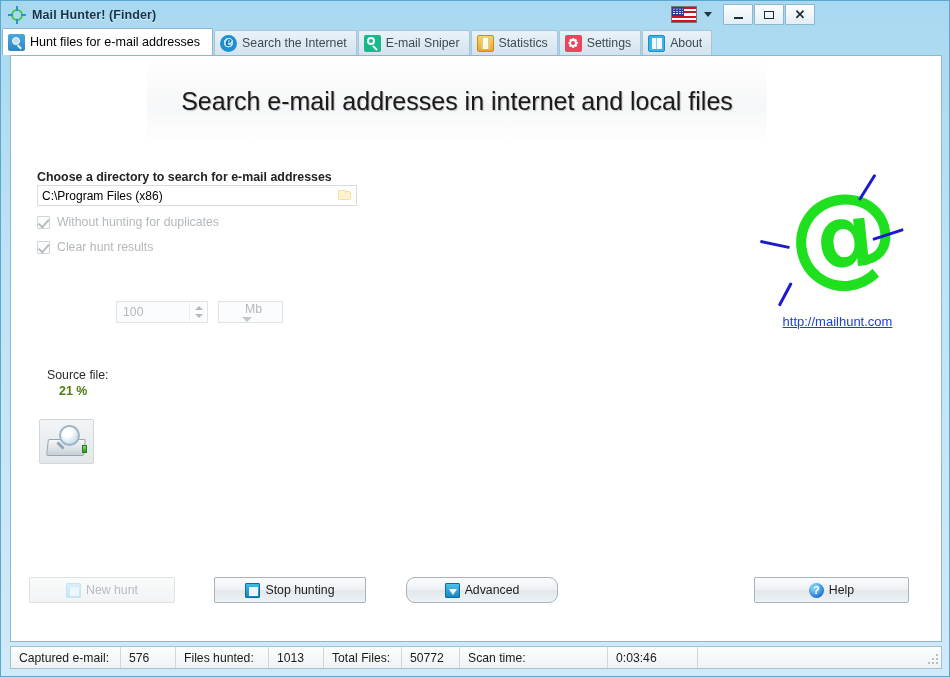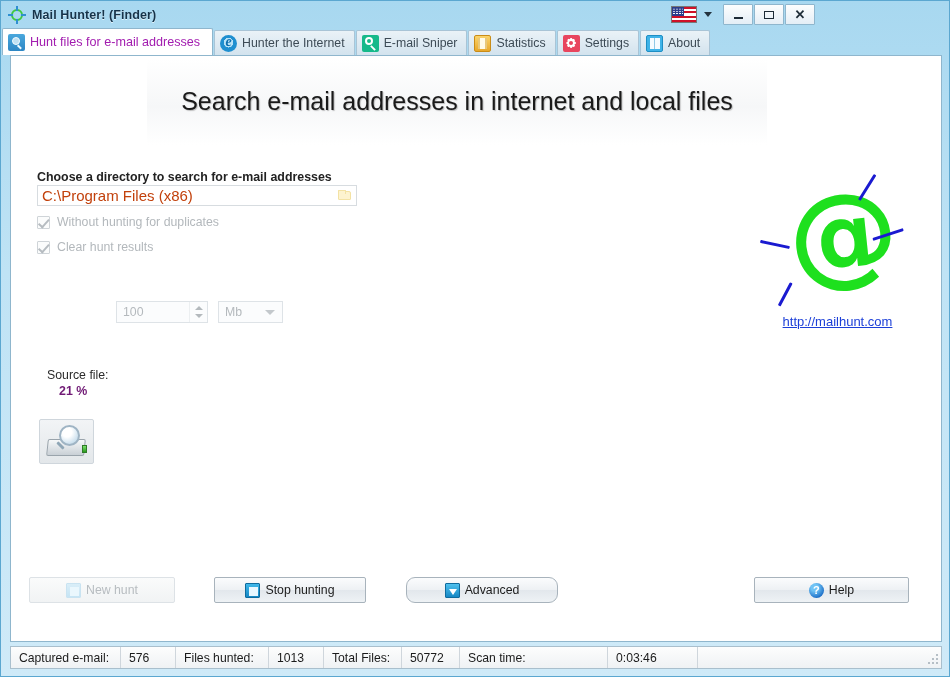--- a/index.html
+++ b/index.html
@@ -68,21 +68,21 @@
   }
   .tab{
     height:25px;display:flex;align-items:center;gap:5px;
     padding:0 9px 0 5px;box-sizing:border-box;
     font-size:12.3px;color:#3c4a55;
     background:linear-gradient(to bottom,#eaf2f7,#d3e3ee);
     border:1px solid #a9c4d6;border-bottom:none;margin-right:1px;
     border-radius:2px 2px 0 0;position:relative;
   }
   .tab.active{
-    height:27px;background:#ffffff;color:#a21caf;border-color:#8fb6cd;
+    height:27px;background:#ffffff;color:#000000;border-color:#8fb6cd;
     font-size:12.6px;z-index:3;padding-right:12px;
   }
   .tab-ico{width:17px;height:17px;flex:none;position:relative;border-radius:2px;}
   
   .ico-hunt{background:linear-gradient(to bottom,#4aa8dd,#2d86c4);}
   .ico-hunt:after{
     content:"";position:absolute;left:3.5px;top:3px;width:8px;height:8px;border-radius:50%;
     border:1.6px solid #f2fbff;box-sizing:border-box;background:#bfe0f2;
   }
   .ico-hunt:before{
@@ -149,21 +149,21 @@
   }
   .section-label{
     position:absolute;left:26px;top:114px;font-size:12.4px;color:#222;font-weight:bold;
   }
   .dirbox{
     position:absolute;left:26px;top:129px;width:320px;height:21px;
     background:#fff;border:1px solid #d7dce0;box-sizing:border-box;
     display:flex;align-items:center;
   }
   .dirbox .val{
-    font-size:15px;color:#c2410c;padding-left:4px;flex:1;white-space:nowrap;overflow:hidden;
+    font-size:12px;color:#000000;padding-left:4px;flex:1;white-space:nowrap;overflow:hidden;
   }
   .folder-btn{
     width:19px;height:17px;margin-right:2px;position:relative;flex:none;
   }
   .folder-btn .fl{
     position:absolute;left:3px;top:4px;width:13px;height:9px;
     background:#fdf3cf;border:1px solid #f3e2a4;border-radius:1px 2px 1px 1px;box-sizing:border-box;
   }
   .folder-btn .fl:after{
     content:"";position:absolute;left:-1px;top:-2.5px;width:6px;height:3px;
@@ -186,33 +186,33 @@
   .spinner .sv{font-size:12.3px;color:#b4b9bd;padding-left:6px;flex:1;}
   .spin-arrows{width:17px;height:100%;position:relative;border-left:1px solid #eceff1;}
   .spin-arrows i{
     position:absolute;left:5px;width:0;height:0;
     border-left:4px solid transparent;border-right:4px solid transparent;
   }
   .spin-arrows .up{top:4px;border-bottom:4.5px solid #b4b9bd;}
   .spin-arrows .dn{bottom:4px;border-top:4.5px solid #b4b9bd;}
   .combo{
     position:absolute;left:207px;top:245px;width:65px;height:22px;
-    background:#fbfcfd;border:1px solid #dee3e7;box-sizing:border-box;display:flex;align-items:center;
+    background:#fbfcfd;border:1px solid #dee3e7;box-sizing:border-box;display:flex;align-items:center;flex-direction:column;
   }
   .combo .cv{font-size:12.3px;color:#b4b9bd;padding-left:6px;flex:1;}
   .combo .carr{
     width:0;height:0;margin-right:7px;
     border-left:5px solid transparent;border-right:5px solid transparent;
     border-top:5px solid #c3c8cc;
   }
   .srcfile-lbl{
     position:absolute;left:36px;top:312px;font-size:12.3px;color:#2b2b2b;
   }
   .pct{
-    position:absolute;left:48px;top:328px;font-size:12.4px;color:#701a75;font-weight:bold;
+    position:absolute;left:48px;top:328px;font-size:12.4px;color:#4d7c0f;font-weight:bold;
   }
   .srcpath{
     position:absolute;left:131px;top:311px;width:215px;
     font-size:12px;color:#2b2b2b;line-height:15px;
   }
   .drive-ico{
     position:absolute;left:28px;top:363px;width:55px;height:45px;
     background:linear-gradient(to bottom,#f2f4f6,#e3e7ea);
     border:1px solid #cfd6dc;box-sizing:border-box;border-radius:2px;
   }
@@ -338,21 +338,21 @@
     </div>
   </div>
 
   <div class="tabstrip">
     <div class="tab active">
       <span class="tab-ico ico-hunt"></span>
       <span>Hunt files for e-mail addresses</span>
     </div>
     <div class="tab">
       <span class="tab-ico ico-ie"></span>
-      <span>Hunter the Internet</span>
+      <span>Search the Internet</span>
     </div>
     <div class="tab">
       <span class="tab-ico ico-sniper"></span>
       <span>E-mail Sniper</span>
     </div>
     <div class="tab">
       <span class="tab-ico ico-stats"></span>
       <span>Statistics</span>
     </div>
     <div class="tab">

